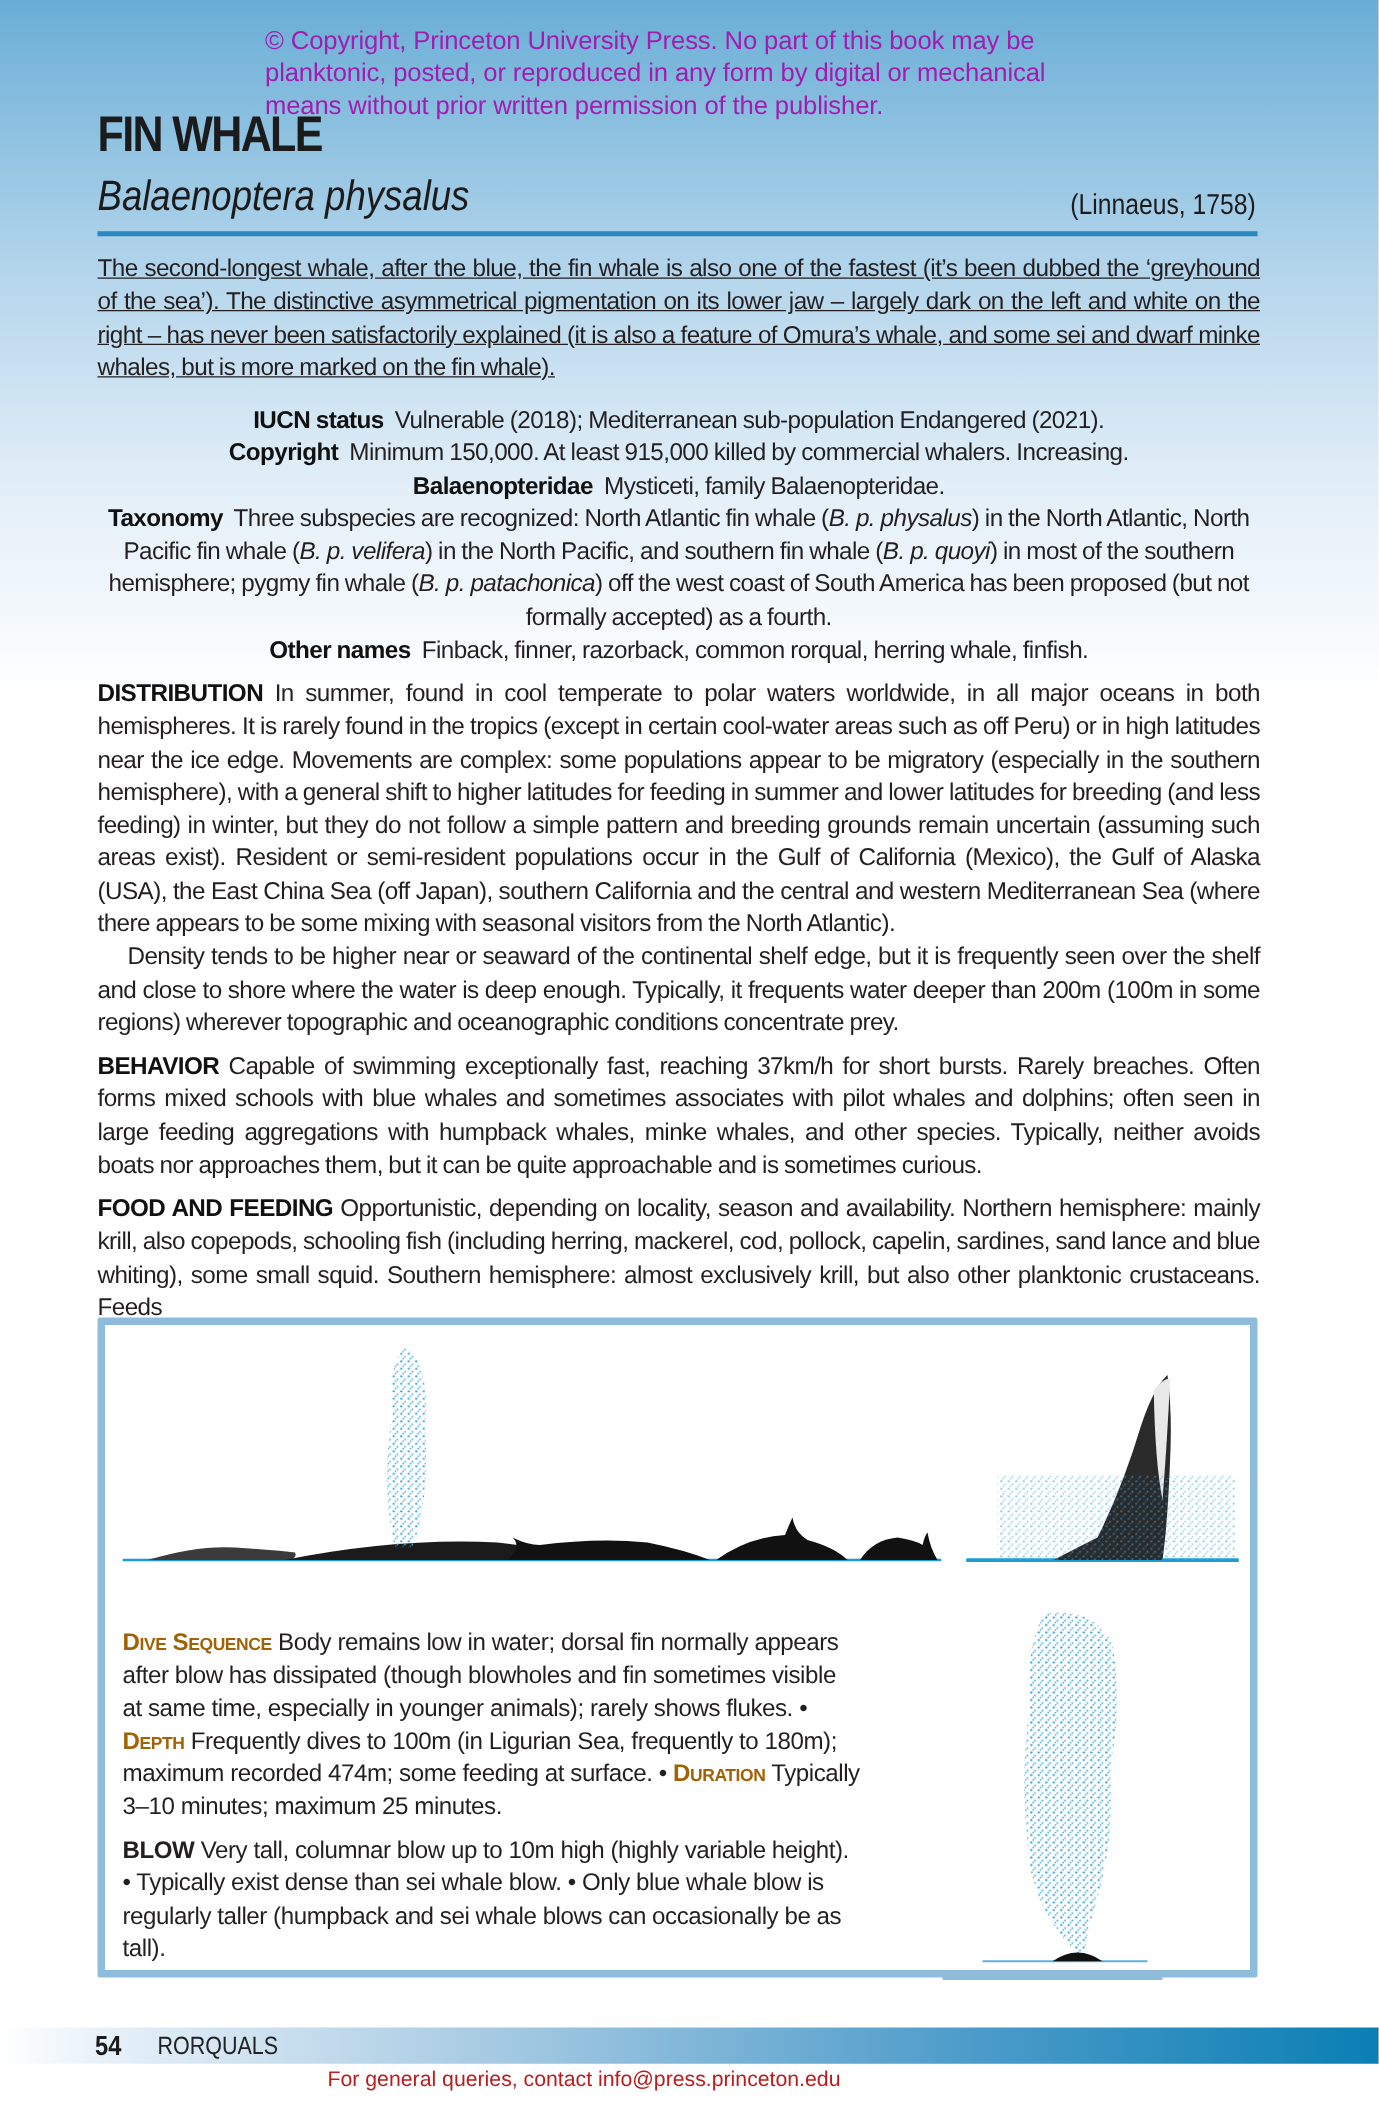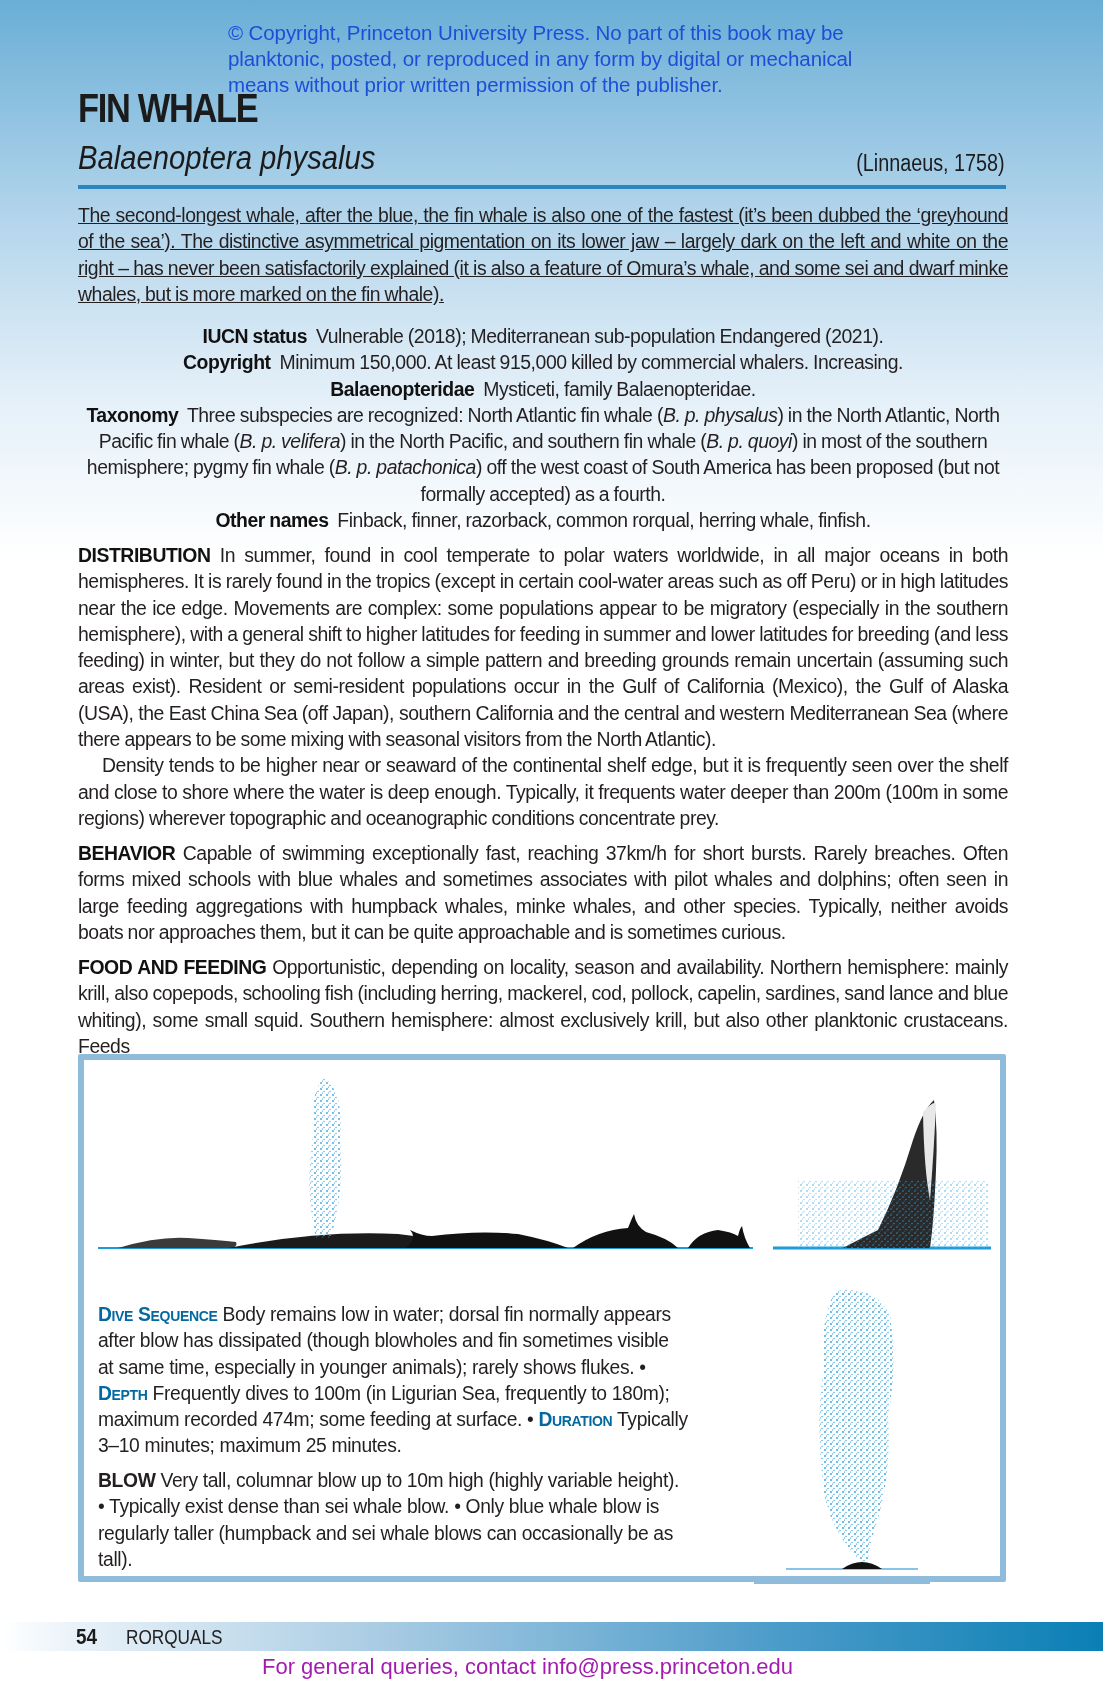--- a/index.html
+++ b/index.html
@@ -7,22 +7,22 @@
     width: 1103px; height: 1701px; position: relative; overflow: hidden;
     background: #ffffff;
     font-family: "Liberation Sans", sans-serif;
     color: #231f20;
   }
   .top-grad {
     position: absolute; left: 0; top: 0; width: 1103px; height: 560px;
     background: linear-gradient(to bottom, #6aaed6 0%, #8cc0e0 18%, #b5d6ec 40%, #e3eff8 70%, #ffffff 100%);
   }
   .copyright {
-    position: absolute; left: 228px; top: 20px; width: 700px;
-    font-size: 20.5px; line-height: 26px; color: #1d4ed8; letter-spacing: -0.1px;
+    position: absolute; left: 212px; top: 20px; width: 700px;
+    font-size: 20.5px; line-height: 26px; color: #a21caf; letter-spacing: -0.1px;
   }
   .title {
     position: absolute; left: 78px; top: 86px;
     font-family: "Liberation Sans", sans-serif; font-weight: bold;
     font-size: 40px; letter-spacing: -1.5px; color: #1b1b1b;
     transform: scaleX(0.86); transform-origin: left;
   }
   .sci-name {
     position: absolute; left: 78px; top: 138px;
     font-style: italic; font-size: 34px; color: #1b1b1b;
@@ -62,36 +62,36 @@
   .panel .bottom-tab {
     position: absolute; left: 670px; bottom: -8px; width: 176px; height: 6px; background: #8fbcdb;
   }
   .panel-text {
     position: absolute; left: 14px; width: 590px;
     font-size: 19.3px; line-height: 26.3px; letter-spacing: -0.35px; color: #231f20;
   }
   .panel-text p { margin: 0; }
   .dive { top: 242px; }
   .blow { top: 408px; }
-  .sc { font-weight: bold; font-variant: small-caps; color: #0369a1; margin-top: 43px; }
+  .sc { font-weight: bold; font-variant: small-caps; color: #a16207; margin-top: 43px; }
 
   .footer-bar {
     position: absolute; left: 0; top: 1622px; width: 1103px; height: 29px;
     background: linear-gradient(to right, #ffffff 0%, #e6f0f8 8%, #a8cbe3 35%, #4d9cca 70%, #0a7fb4 100%);
   }
   .page-num {
     position: absolute; left: 76px; top: 1624px; font-weight: bold; font-size: 22px; color: #1b1b1b;
     transform: scaleX(0.86); transform-origin: left;
   }
   .section-name {
     position: absolute; left: 126px; top: 1626px; font-size: 20px; color: #222;
     transform: scaleX(0.86); transform-origin: left;
   }
   .contact {
-    position: absolute; left: 262px; top: 1654px; font-size: 22px; color: #a21caf;
+    position: absolute; left: 262px; top: 1654px; font-size: 17px; color: #b91c1c;
   }
 </style>
 </head>
 <body>
 
 <div class="top-grad"></div>
 
 <div class="copyright">
   <div>© Copyright, Princeton University Press. No part of this book may be</div>
   <div>planktonic, posted, or reproduced in any form by digital or mechanical</div>

